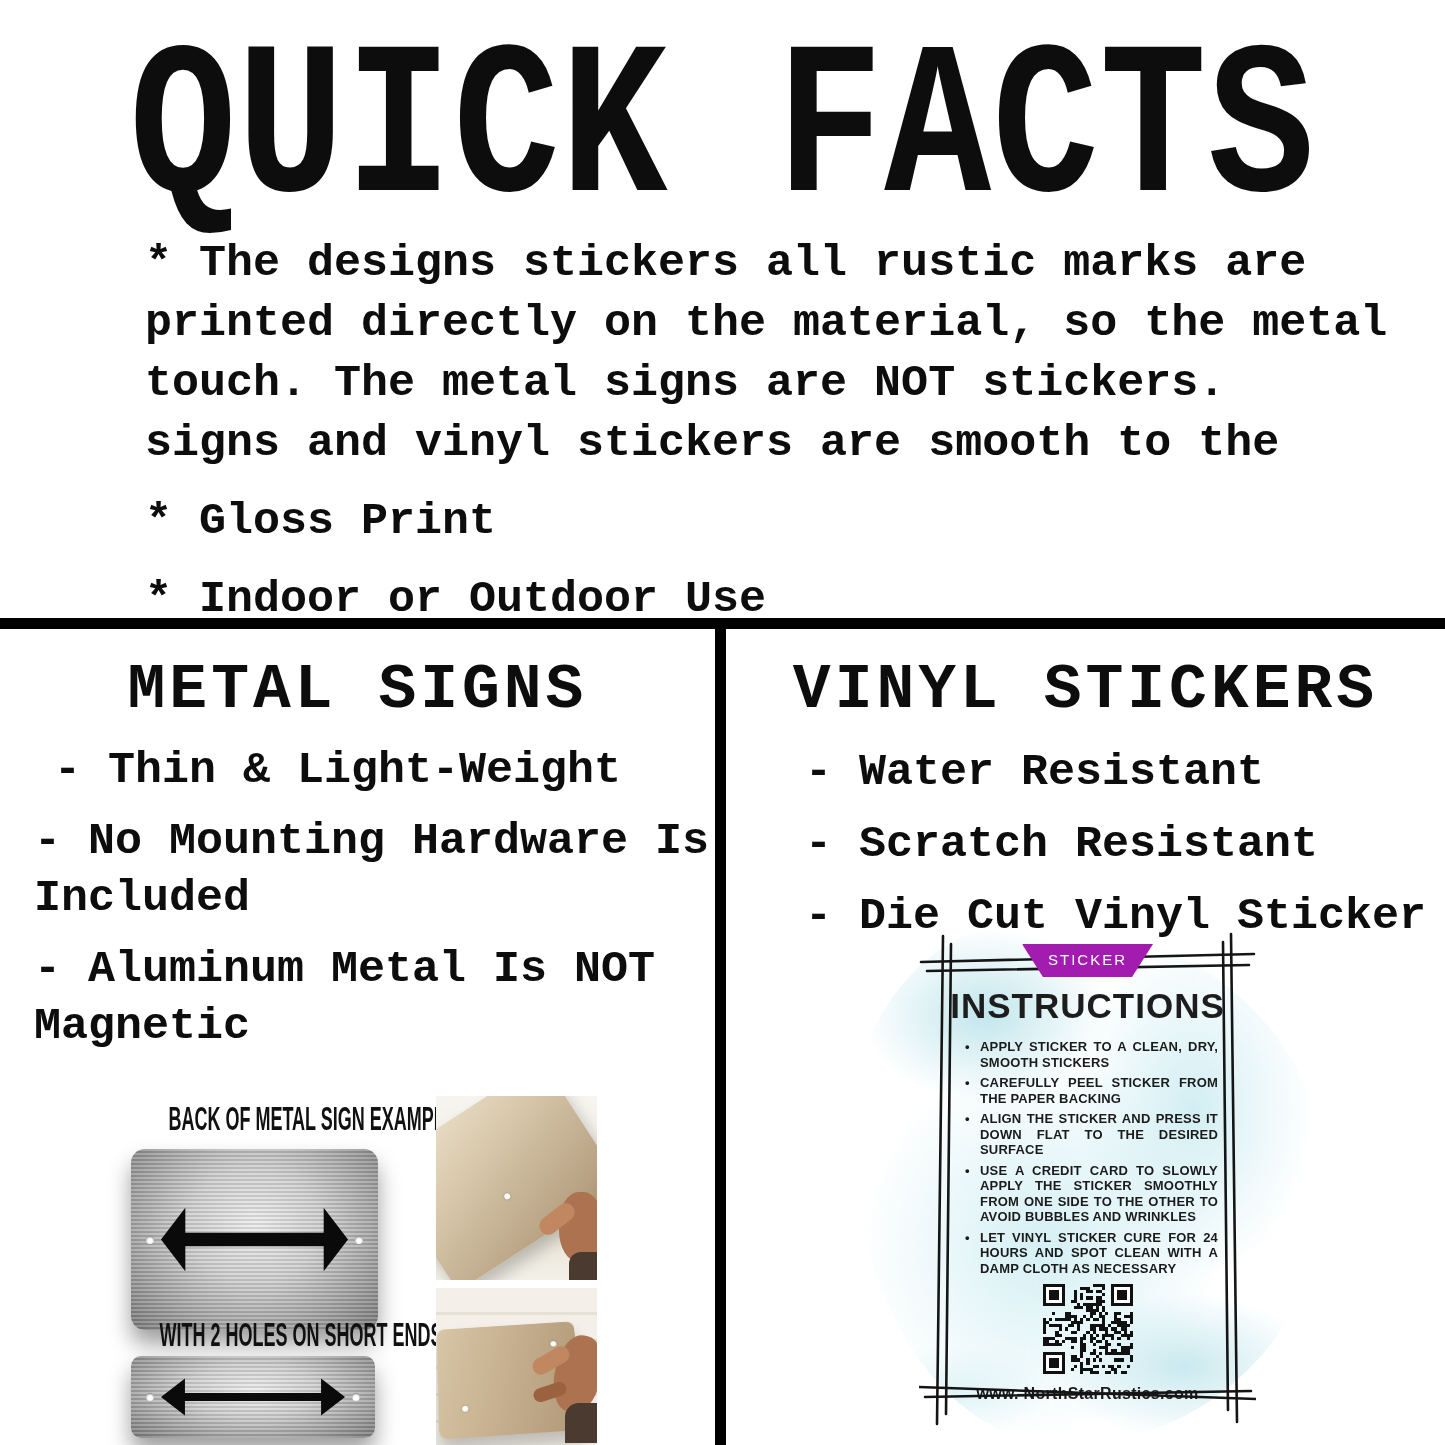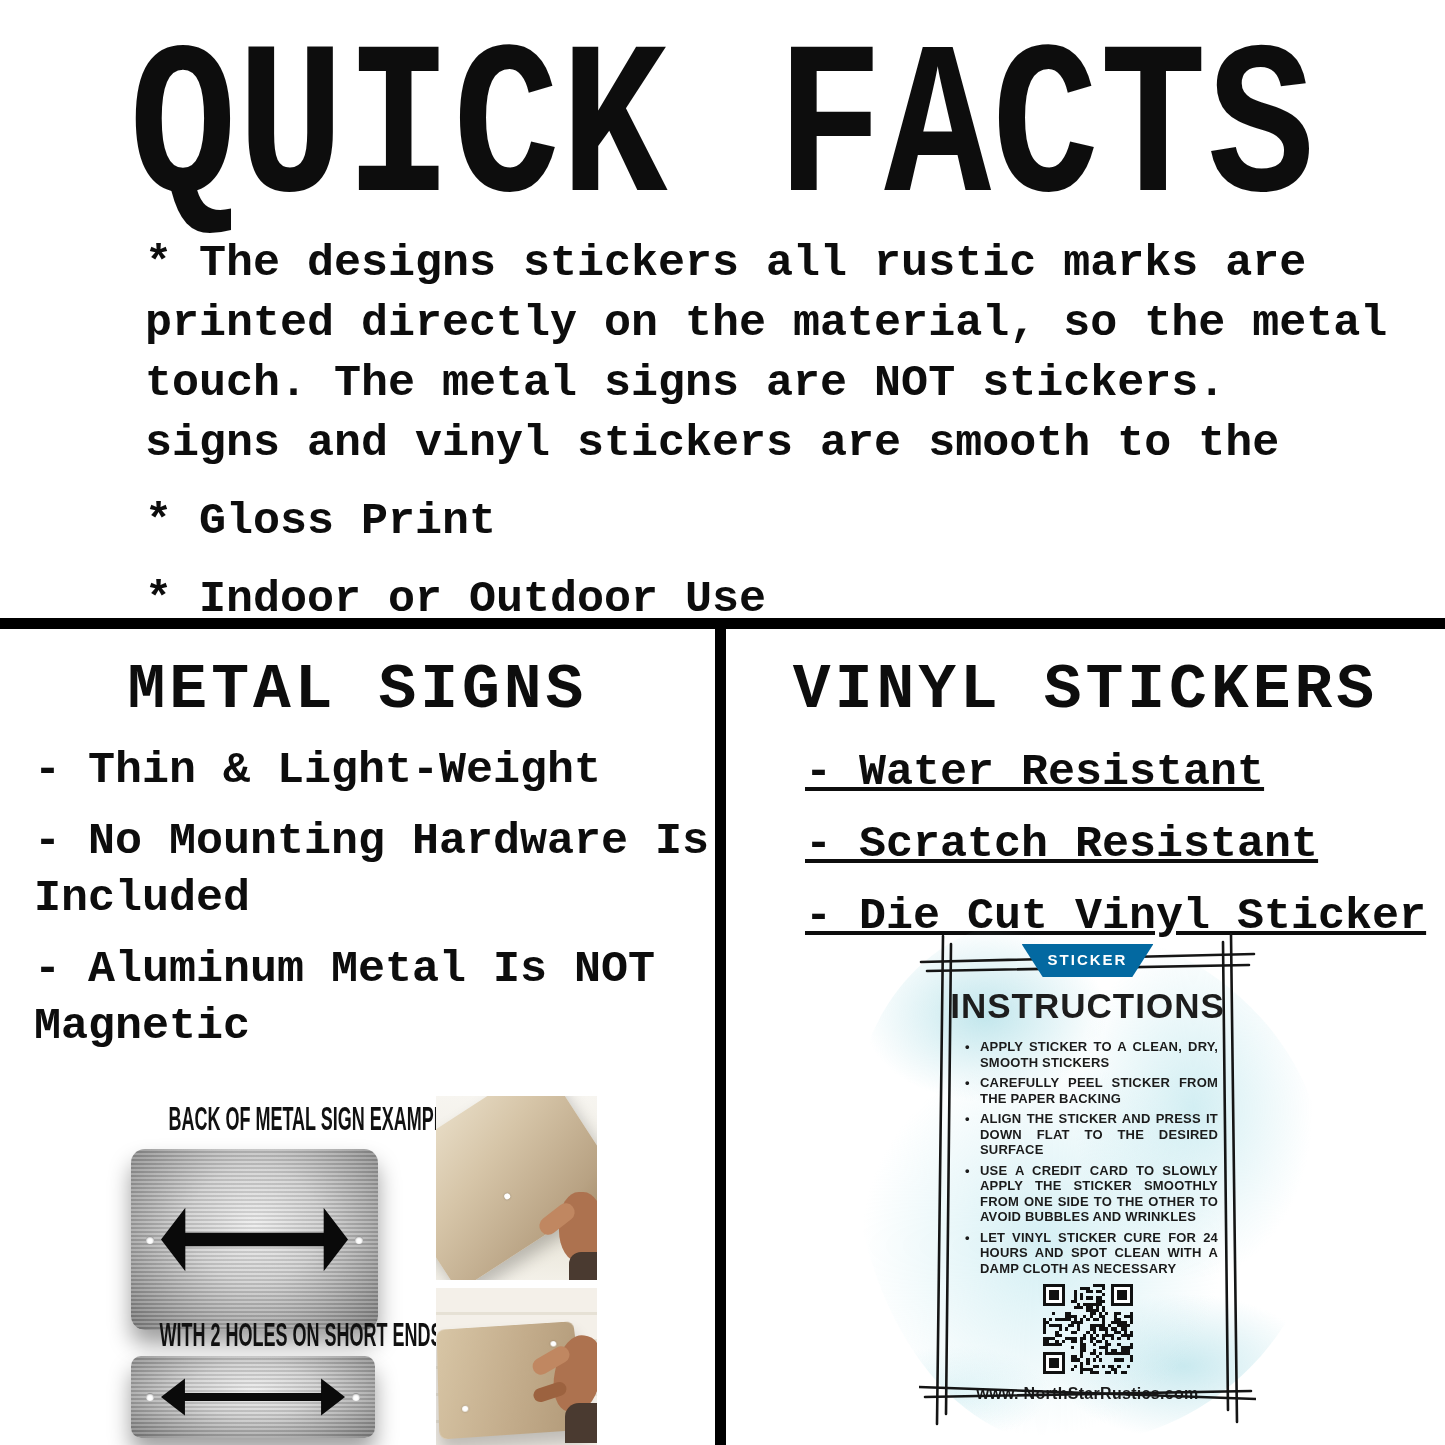--- a/index.html
+++ b/index.html
@@ -23,23 +23,23 @@
   .h-div { position:absolute; left:0; top:618px; width:1445px; height:11px; background:#000; }
   .v-div { position:absolute; left:715px; top:629px; width:11px; height:816px; background:#000; }
   
   .col { position:absolute; top:629px; height:908px; }
   .col-left  { left:0;   width:715px; }
   .col-right { left:726px; width:719px; }
   .col h2 { margin-top:26px; text-align:center; font-size:63px; font-weight:bold; letter-spacing:4px; white-space:nowrap; }
   .items { font-size:45px; font-weight:bold; }
   .col-left  .items { margin:16px 0 0 34px; width:688px; }
   .col-left  .items .item { line-height:57px; margin-top:14px; }
-  .col-left  .items .item:first-child { margin-top:0; }
+  .col-left  .items .item:first-child { margin-top:0;margin-left:20px; }
   .col-right .items { margin:18px 0 0 79px; }
-  .col-right .items .item { line-height:57px; margin-top:15px; white-space:nowrap;text-decoration:underline; }
+  .col-right .items .item { line-height:57px; margin-top:15px; white-space:nowrap; }
   
   .caption { position:absolute; text-align:center; font-family:"Liberation Sans", sans-serif;
              font-weight:bold; font-size:30px; white-space:nowrap; color:#111;
              transform:scale(0.60,1.12); transform-origin:center; letter-spacing:0; }
   .cap-top    { left:110px; top:1102px; width:292px; }
   .cap-bottom { left:95px;  top:1318px; width:322px; }
   .plate { position:absolute;
     background:
       repeating-linear-gradient(180deg, rgba(255,255,255,.16) 0 2px, rgba(0,0,0,.10) 2px 4px),
       radial-gradient(ellipse at 50% 42%, #ececec 0%, #cfcfcf 38%, #a3a3a3 70%, #787878 100%);
@@ -85,21 +85,21 @@
       radial-gradient(closest-side at 28% 18%, rgba(173,222,230,.75), rgba(173,222,230,0) 92%),
       radial-gradient(closest-side at 72% 36%, rgba(186,229,236,.65), rgba(186,229,236,0) 90%),
       radial-gradient(closest-side at 40% 62%, rgba(198,234,240,.75), rgba(198,234,240,0) 95%),
       radial-gradient(closest-side at 70% 85%, rgba(178,224,232,.7),  rgba(178,224,232,0) 92%),
       radial-gradient(closest-side at 22% 90%, rgba(205,237,242,.6),  rgba(205,237,242,0) 90%);
     border-radius:38% 62% 55% 45% / 40% 50% 50% 60%; }
   .card { position:absolute; left:935px; top:948px; width:305px; height:464px;
           font-family:"Liberation Sans", sans-serif; color:#1b1b1b; }
   .card-border { position:absolute; left:-16px; top:-16px; width:337px; height:496px; pointer-events:none; }
   .badge { position:absolute; top:-4px; left:50%; transform:translateX(-50%);
-    background:#0369a1; color:#fff; font-weight:bold; font-size:15px; letter-spacing:2px;
+    background:#a21caf; color:#fff; font-weight:normal; font-size:15px; letter-spacing:2px;
     padding:7px 26px 9px; clip-path:polygon(0 0,100% 0,84% 100%,16% 100%); white-space:nowrap; }
   .card h3 { margin-top:38px; text-align:center; font-size:35px; font-weight:bold; letter-spacing:1px; color:#1d1d1d; }
   .steps { margin:13px 22px 0 30px; list-style:none; }
   .steps li { position:relative; padding-left:15px; font-size:13px; font-weight:bold;
               line-height:15.5px; text-align:justify; margin-bottom:5px; letter-spacing:.2px; }
   .steps li::before { content:"\2022"; position:absolute; left:0; top:0; }
   .qr { display:block; margin:8px auto 0; width:90px; height:90px; }
   .site { text-align:center; font-size:16px; font-weight:bold; margin-top:11px; letter-spacing:.3px; }
 </style>
 </head>

